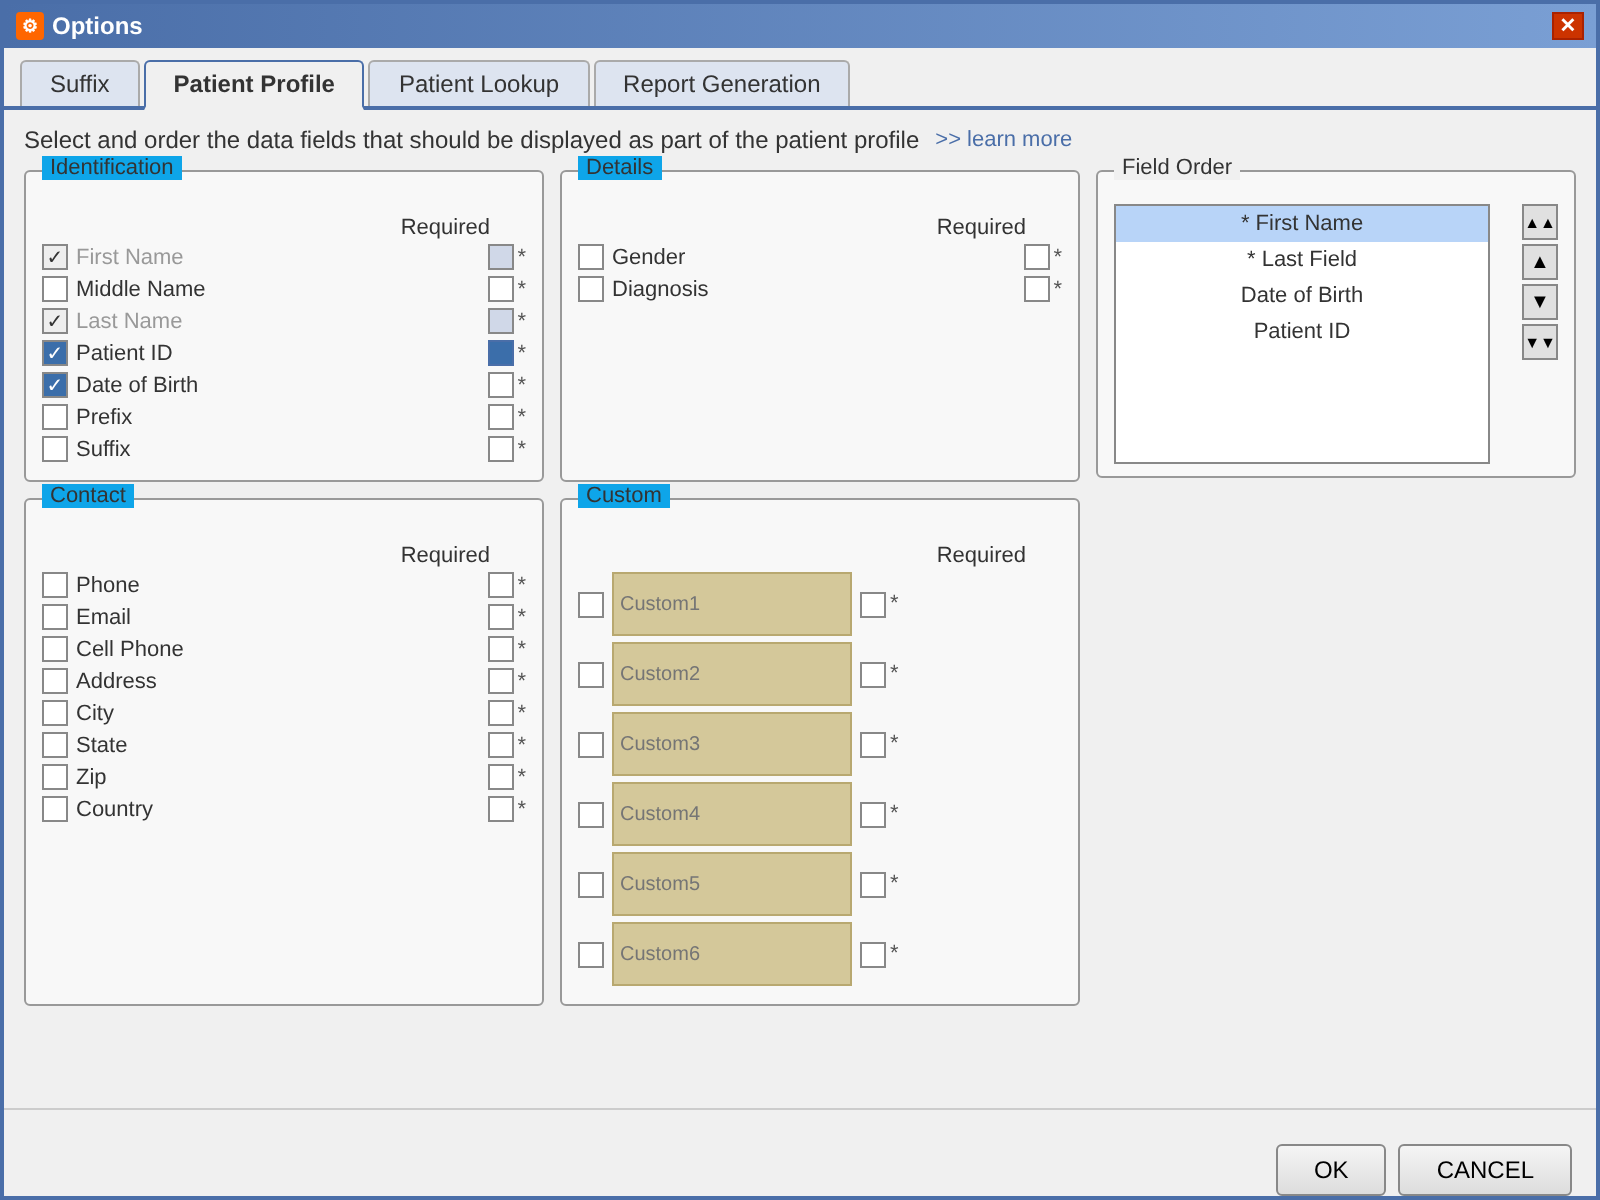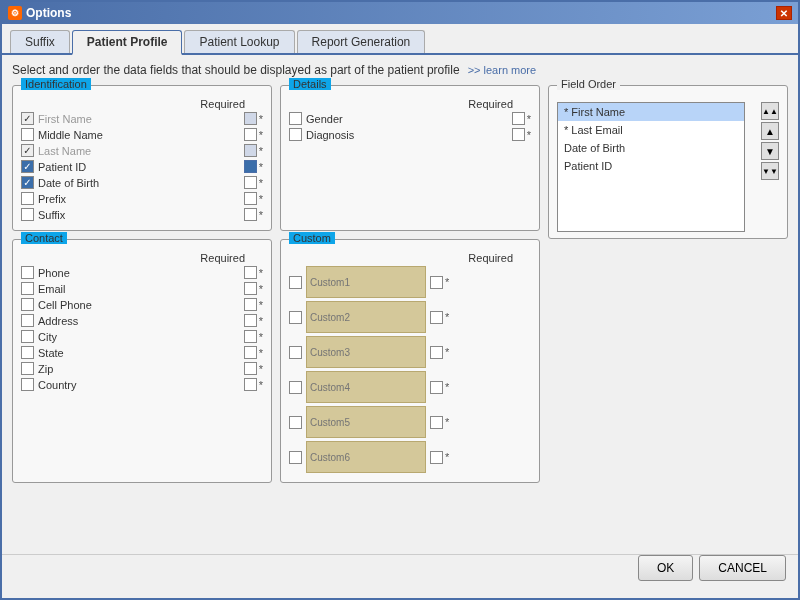--- a/index.html
+++ b/index.html
@@ -9,45 +9,45 @@
     .titlebar-icon { width: 14px; height: 14px; margin-right: 4px; background: #ff6600; border-radius: 2px; display: inline-flex; align-items: center; justify-content: center; font-size: 9px; color: white; }
     .titlebar-close { margin-left: auto; width: 16px; height: 14px; background: #cc3300; border: 1px solid #aa2200; color: white; font-size: 10px; display: flex; align-items: center; justify-content: center; cursor: pointer; }
     .tabs { display: flex; padding: 6px 8px 0 8px; background: #f0f0f0; border-bottom: 2px solid #4a6ea8; }
     .tab { padding: 4px 14px; border: 1px solid #aaa; border-bottom: none; background: #dde4f0; cursor: pointer; margin-right: 2px; border-radius: 3px 3px 0 0; color: #333; }
     .tab.active { background: #f0f0f0; border-color: #4a6ea8; border-bottom: 2px solid #f0f0f0; font-weight: bold; margin-bottom: -2px; z-index: 1; }
     .content { padding: 8px 10px; }
     .info-bar { display: flex; align-items: center; margin-bottom: 8px; font-size: 11px; color: #333; }
     .learn-more { color: #4a6ea8; margin-left: 8px; font-size: 11px; }
     .main-grid { display: flex; gap: 8px; }
     .left-col { flex: 1; display: flex; flex-direction: column; gap: 8px; }
-    .right-col { width: 240px; }
+    .right-col { width: 240px; text-align: center; }
     .panel { border: 1px solid #999; background: #f8f8f8; border-radius: 3px; padding: 6px 8px; position: relative; }
     .panel-title { position: absolute; top: -8px; left: 8px; background: #0ea5e9; padding: 0 4px; font-size: 11px; color: #333; font-weight: normal; }
-    .panel-content { margin-top: 6px; }
+    .panel-content { margin-top: 16px; }
     .required-header { text-align: right; font-size: 11px; color: #333; margin-bottom: 2px; padding-right: 18px; }
     .field-row { display: flex; align-items: center; margin-bottom: 3px; }
     .field-row label { flex: 1; display: flex; align-items: center; gap: 4px; font-size: 11px; color: #333; cursor: pointer; }
     .field-row label.disabled { color: #999; }
     .checkbox { width: 13px; height: 13px; border: 1px solid #888; background: white; display: inline-flex; align-items: center; justify-content: center; cursor: pointer; }
     .checkbox.checked { background: white; }
     .checkbox.checked::after { content: '✓'; font-size: 10px; color: #333; }
     .checkbox.checked-blue { background: #3b6eaa; }
     .checkbox.checked-blue::after { content: '✓'; font-size: 10px; color: white; }
     .checkbox.disabled { background: #eee; cursor: default; }
     .req-checkbox { width: 13px; height: 13px; border: 1px solid #888; background: white; margin-right: 2px; }
     .req-star { font-size: 11px; color: #555; }
     .field-order { border: 1px solid #999; background: #f8f8f8; border-radius: 3px; padding: 6px 8px; position: relative; }
     .field-order-title { position: absolute; top: -8px; left: 8px; background: #f0f0f0; padding: 0 4px; font-size: 11px; color: #333; }
     .field-order-content { margin-top: 6px; display: flex; gap: 16px; }
     .field-list { flex: 1; border: 1px solid #888; background: white; min-height: 130px; overflow-y: auto; }
     .field-list-item { padding: 3px 6px; font-size: 11px; color: #333; cursor: pointer; }
     .field-list-item.selected { background: #b8d4f8; }
     .scroll-buttons { display: flex; flex-direction: column; gap: 2px; }
     .scroll-btn { width: 18px; height: 18px; border: 1px solid #888; background: #e0e0e0; display: flex; align-items: center; justify-content: center; cursor: pointer; font-size: 10px; }
-    .bottom-bar { position: absolute; bottom: 0; left: 0; right: 0; height: 44px; background: #f0f0f0; border-top: 1px solid #ccc; display: flex; align-items: flex-start; justify-content: flex-end; padding: 0 12px; gap: 6px; }
+    .bottom-bar { position: absolute; bottom: 0; left: 0; right: 0; height: 44px; background: #f0f0f0; border-top: 1px solid #ccc; display: flex; align-items: flex-end; justify-content: flex-end; padding: 0 12px; gap: 6px; }
     .btn { padding: 5px 18px; border: 1px solid #888; background: linear-gradient(to bottom, #f5f5f5, #ddd); cursor: pointer; font-size: 12px; border-radius: 3px; }
     .custom-input { width: 120px; height: 32px; background: #d4c89a; border: 1px solid #b8a870; font-size: 10px; color: #555; padding: 1px 3px; }
     .two-panels { display: flex; gap: 8px; }
   </style>
 </head>
 <body>
 
 <div class="window">
   <div class="titlebar">
     <span class="titlebar-icon">⚙</span>
@@ -264,21 +264,21 @@
           </div>
         </div>
       </div>
 
       <div class="right-col">
         <div class="field-order">
           <span class="field-order-title">Field Order</span>
           <div class="field-order-content" style="margin-top:10px">
             <div class="field-list">
               <div class="field-list-item selected">* First Name</div>
-              <div class="field-list-item">* Last Email</div>
+              <div class="field-list-item">* Last Field</div>
               <div class="field-list-item">Date of Birth</div>
               <div class="field-list-item">Patient ID</div>
             </div>
             <div class="scroll-buttons">
               <div class="scroll-btn" title="Move to top" style="font-size:8px">▲▲</div>
               <div class="scroll-btn" title="Move up">▲</div>
               <div class="scroll-btn" title="Move down">▼</div>
               <div class="scroll-btn" title="Move to bottom" style="font-size:8px">▼▼</div>
             </div>
           </div>

